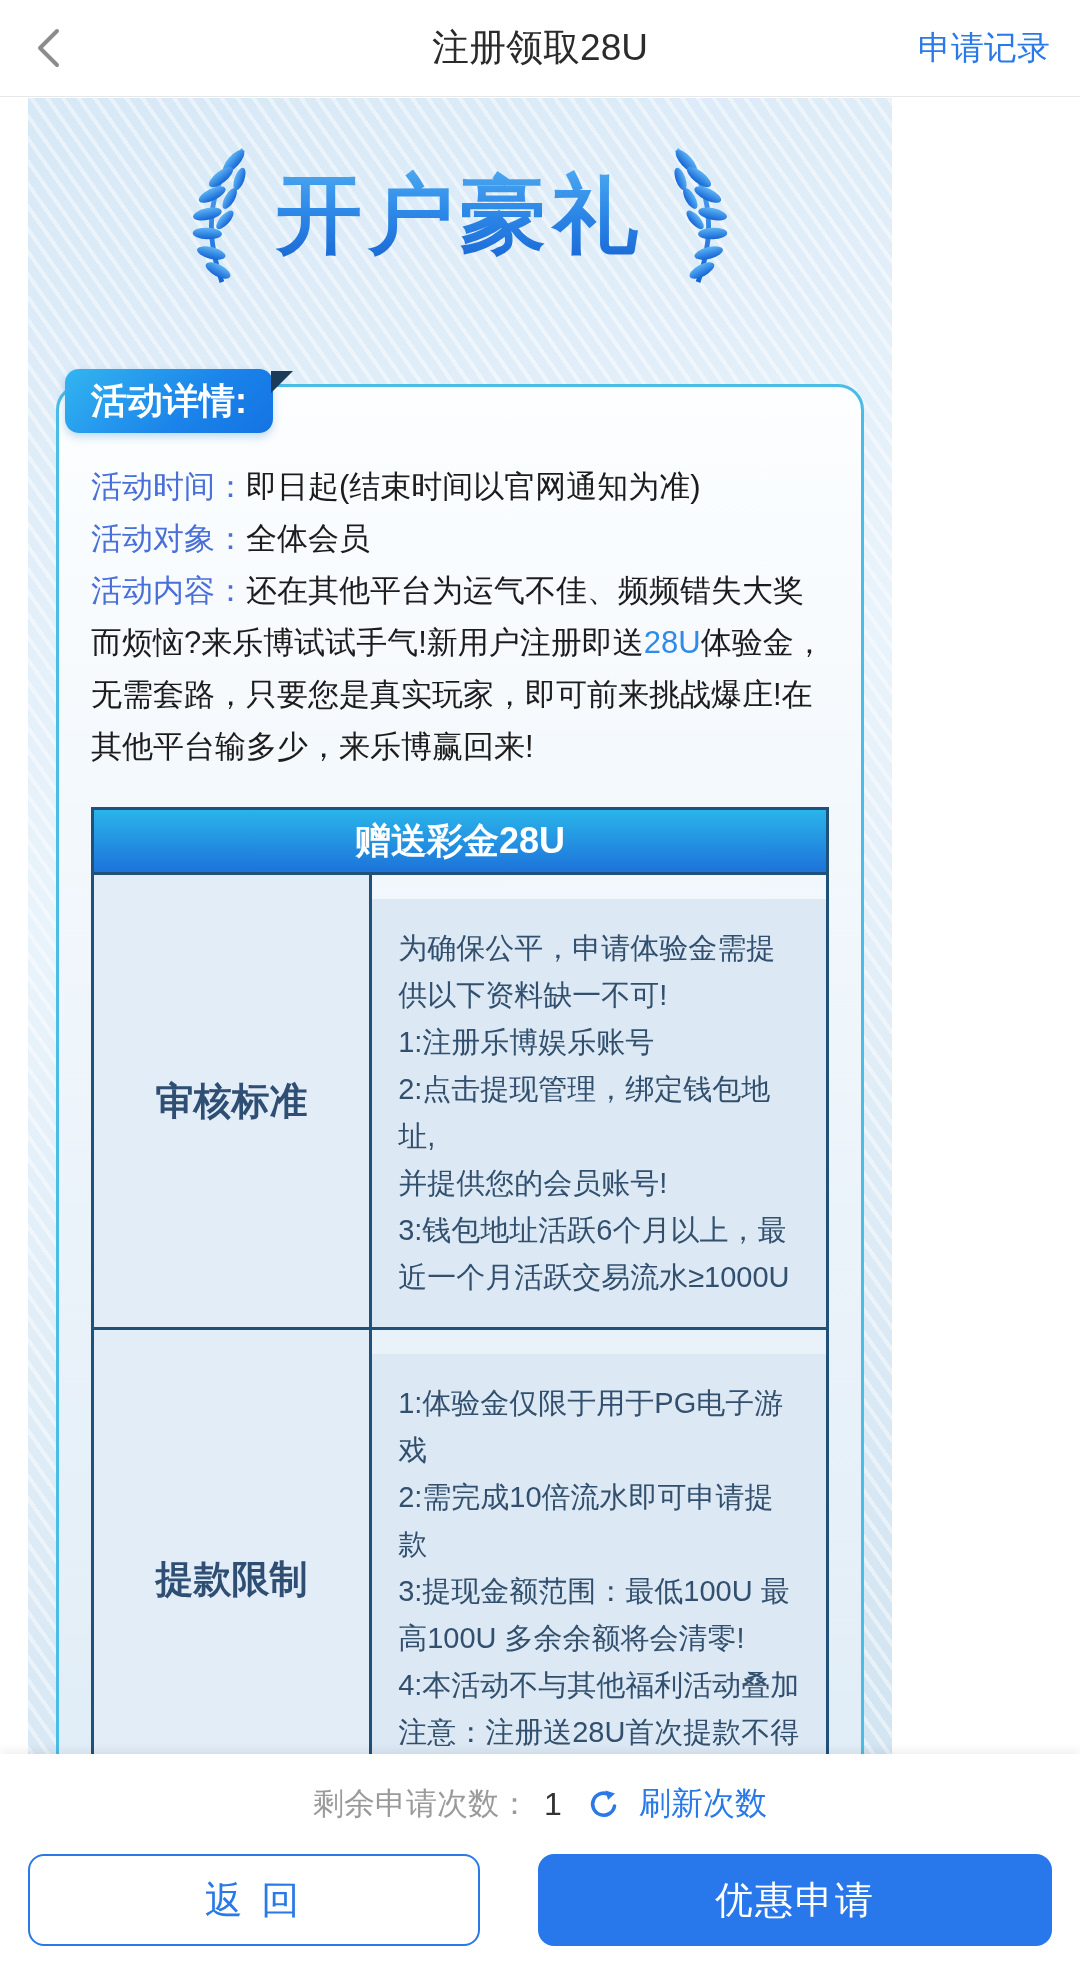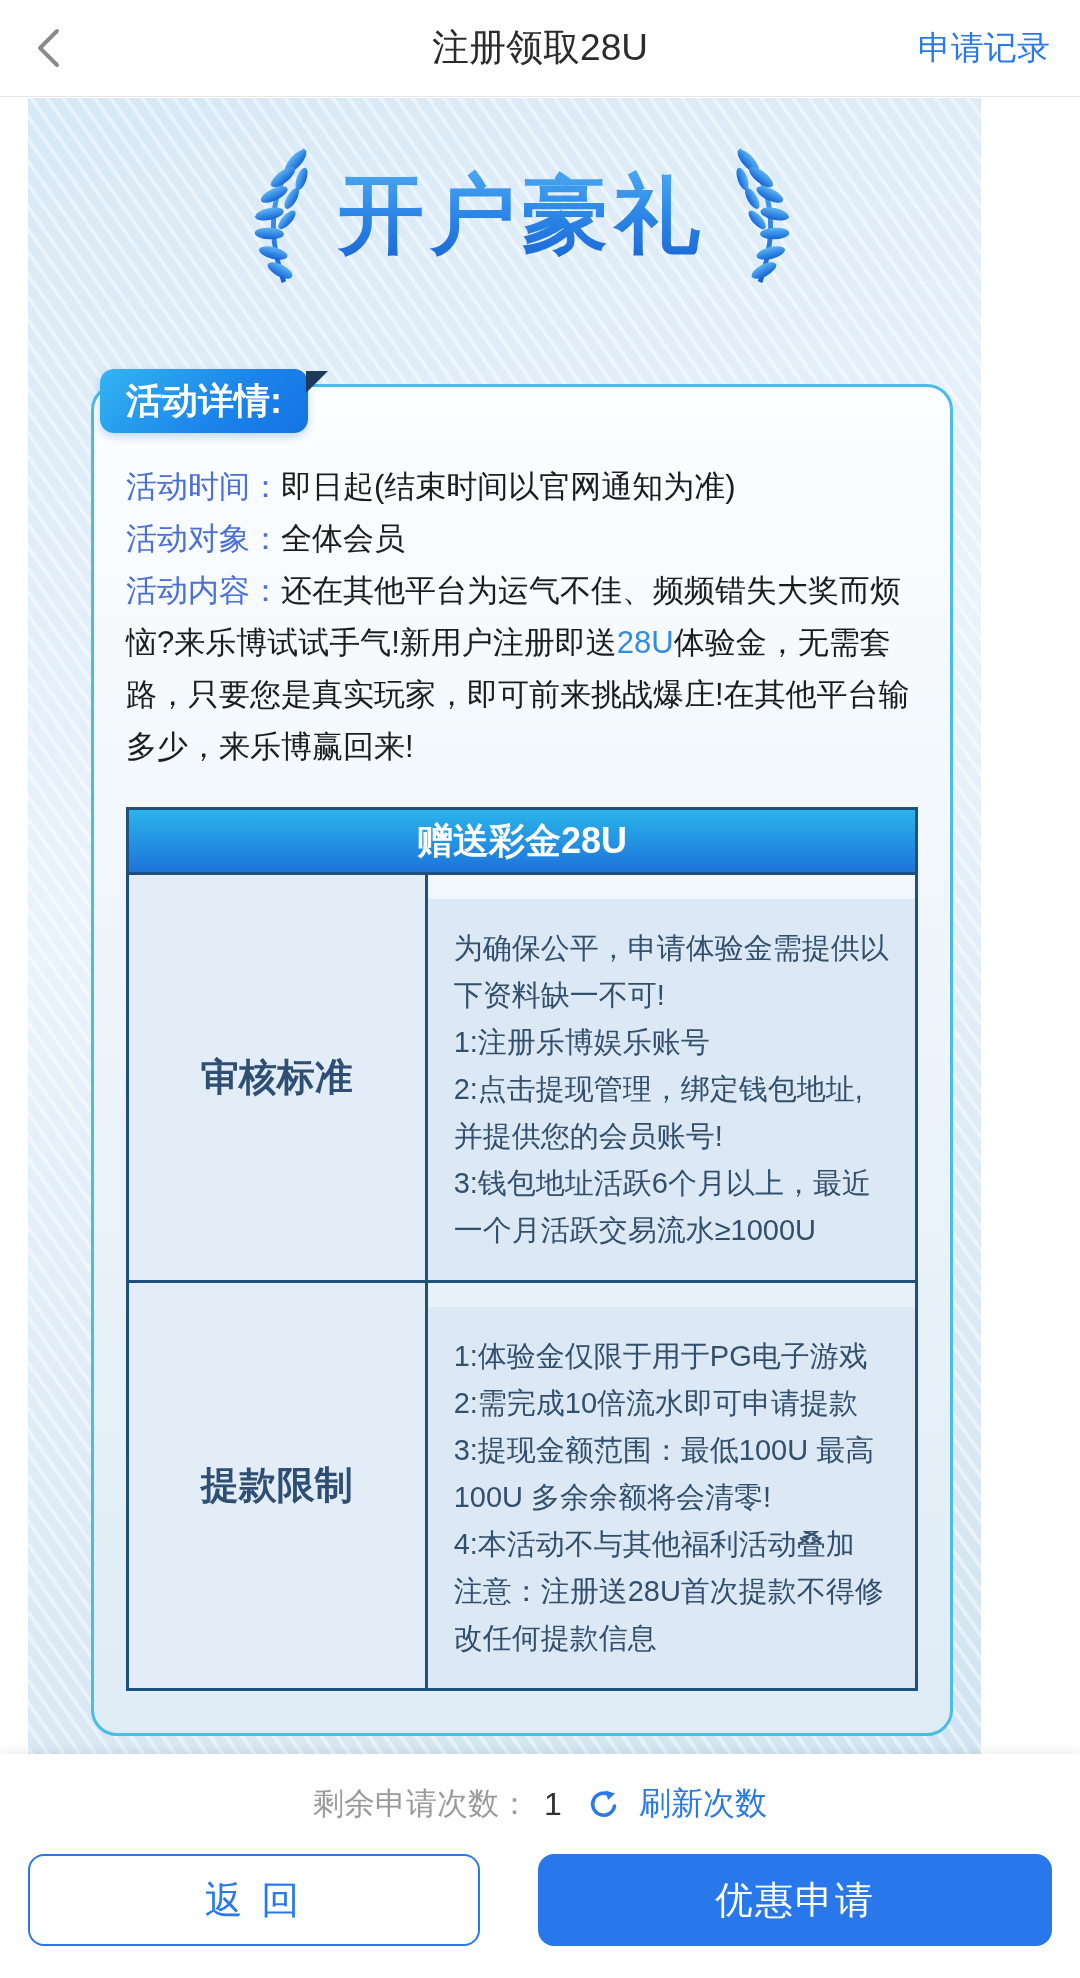--- a/index.html
+++ b/index.html
@@ -9,24 +9,24 @@
 
   
   .header { position:absolute; top:0; left:0; right:0; height:97px; background:#fff;
     border-bottom:1px solid #e7e7e7; display:flex; align-items:center; padding:0 30px; z-index:30; }
   .back-btn { width:60px; height:60px; display:flex; align-items:center; cursor:pointer; }
   .page-title { position:absolute; left:50%; transform:translateX(-50%); font-size:37px;
     color:#2b2b2b; font-weight:400; white-space:nowrap; }
   .records-link { margin-left:auto; font-size:33px; color:#2979e8; cursor:pointer; }
 
   
-  .card { position:absolute; top:98px; left:28px; width:953px; bottom:0; overflow:hidden;
+  .card { position:absolute; top:98px; left:28px; width:864px; bottom:0; overflow:hidden;
     background:
       repeating-linear-gradient(55deg, rgba(255,255,255,.45) 0 4px, rgba(255,255,255,0) 4px 13px),
-      linear-gradient(160deg,#d7e8f6 0%,#e9f3fb 38%,#d8e8f4 75%,#cfe2f0 100%); padding-left: 35px; }
+      linear-gradient(160deg,#d7e8f6 0%,#e9f3fb 38%,#d8e8f4 75%,#cfe2f0 100%); }
   .card-inner { padding:34px 28px 0 28px; }
 
   
   .banner { display:flex; align-items:center; justify-content:center; gap:14px; margin-top:10px; }
   .laurel { width:84px; height:146px; flex:0 0 auto; }
   .laurel.right { transform:scaleX(-1); }
   .banner-title { font-size:86px; font-weight:bold; letter-spacing:6px;
     background:linear-gradient(180deg,#54b0f2 0%,#2e8ae8 45%,#1560d2 100%);
     -webkit-background-clip:text; background-clip:text; color:transparent; }
   .banner-sub { text-align:center; font-size:46px; font-weight:bold; color:#111; margin-top:2px; }

